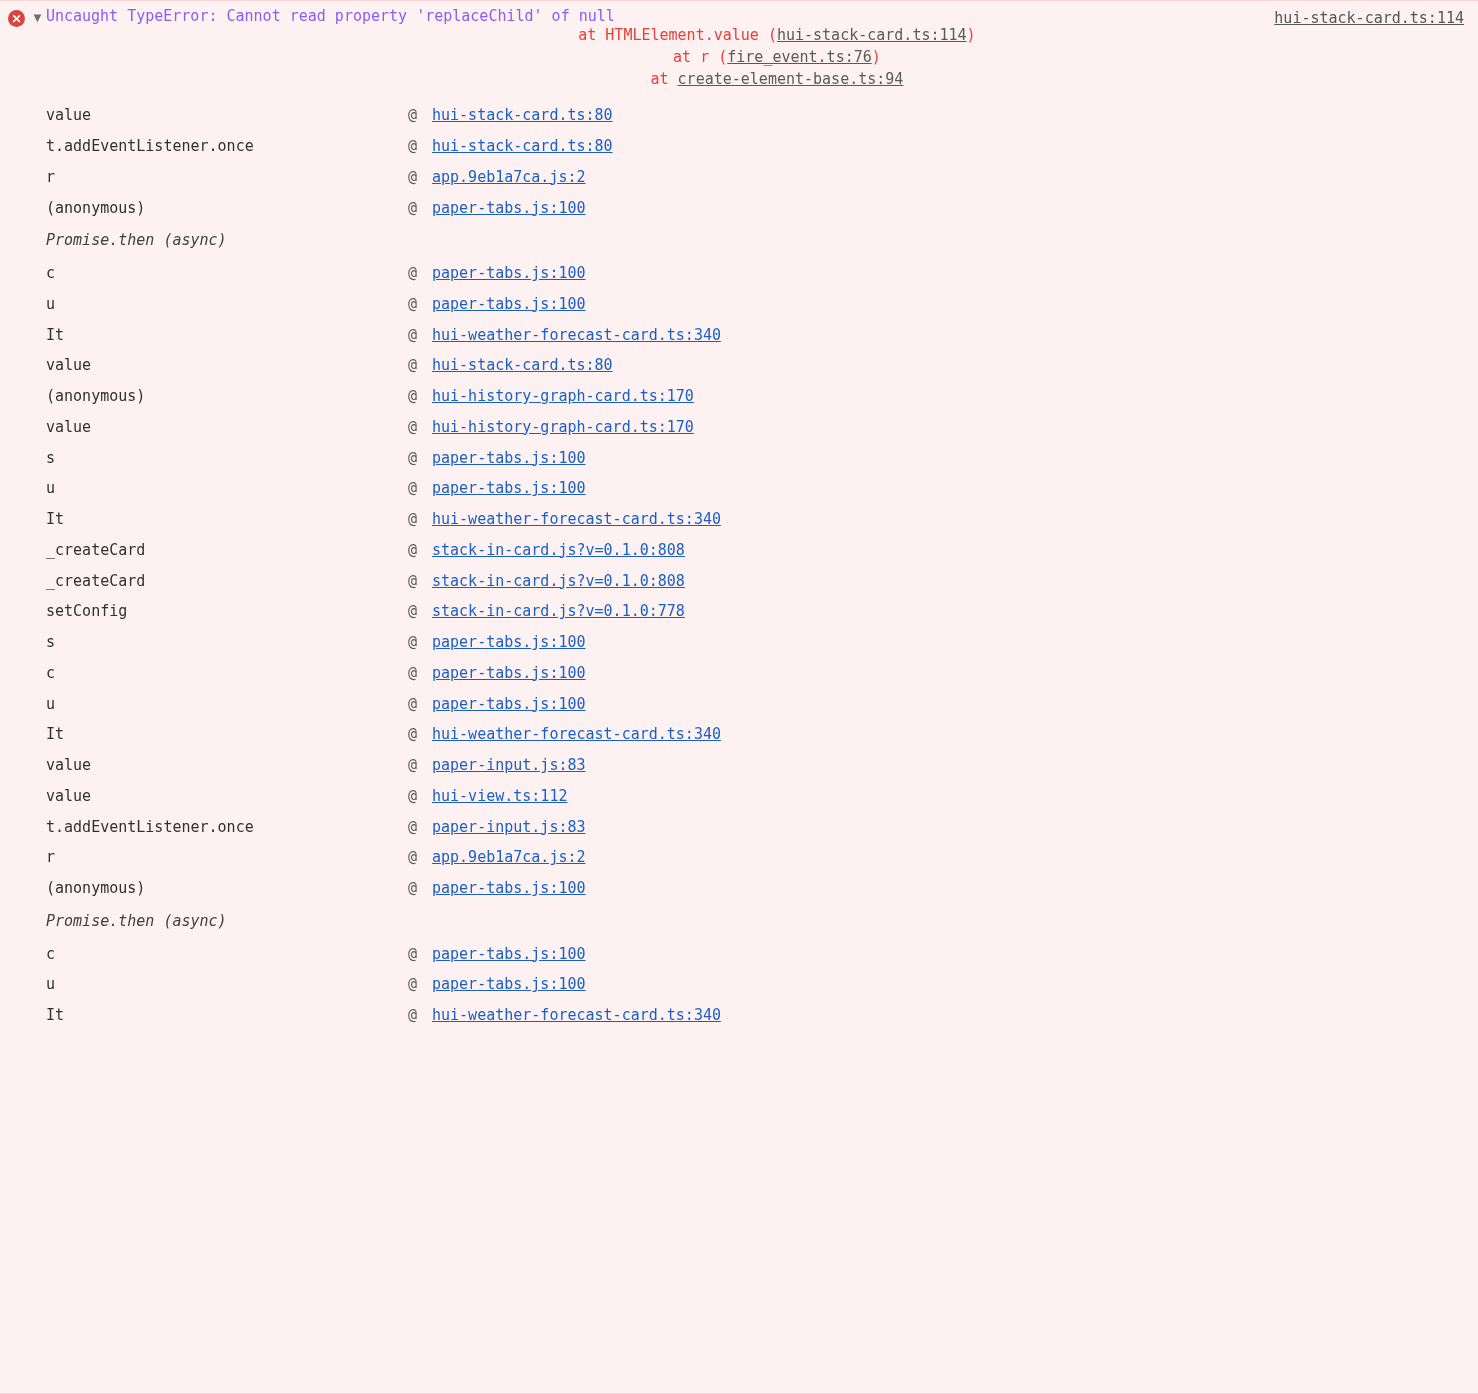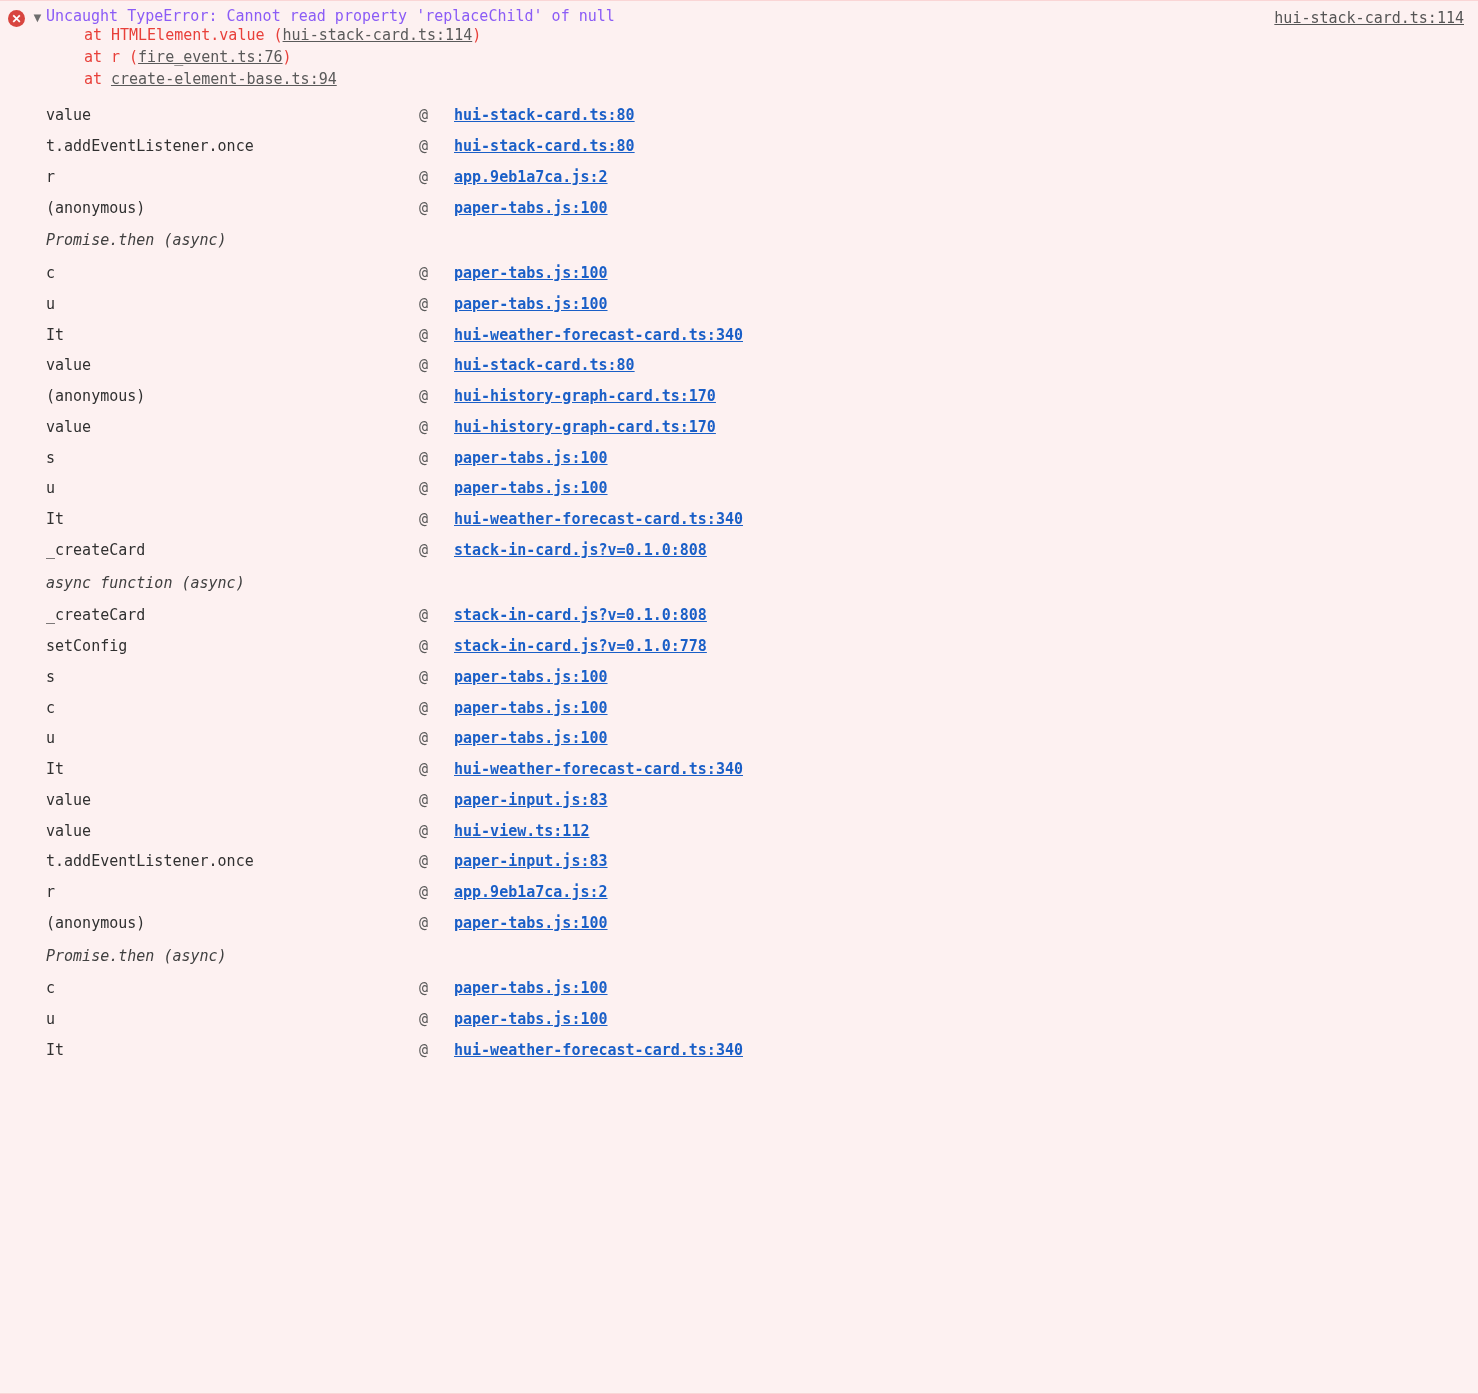--- a/index.html
+++ b/index.html
@@ -60,50 +60,49 @@
     right: 6px;
     top: 2px;
     color: #555;
     text-decoration: underline;
     cursor: pointer;
   }
   .stack-at {
     color: #e8403a;
     padding-left: 38px;
     line-height: 1.45;
+    text-align: center;
   }
   .paren { color: #e8403a; }
   .stack-link {
     color: #5a5a5a;
     text-decoration: underline;
     cursor: pointer;
   }
   .trace-table {
     margin-top: 10px;
   }
   .trace-row {
     display: flex;
     line-height: 2.05;
-    gap: 11px;
   }
   .trace-fn {
     width: 400px;
     padding-left: 38px;
     color: #303030;
     white-space: nowrap;
   }
   .trace-at {
     width: 24px;
     color: #5a5a5a;
   }
   .trace-link {
     color: #1a5fc7;
     text-decoration: underline;
     cursor: pointer;
-    font-weight: bold;
   }
   .trace-group {
     padding-left: 38px;
     font-style: italic;
     color: #404040;
     line-height: 2.05;
     margin-top: 2px;
     margin-bottom: 2px;
   }
 </style>
@@ -191,21 +190,20 @@
       <div class="trace-row">
         <div class="trace-fn">It</div>
         <div class="trace-at">@</div>
         <span class="trace-link">hui-weather-forecast-card.ts:340</span>
       </div>
       <div class="trace-row">
         <div class="trace-fn">_createCard</div>
         <div class="trace-at">@</div>
         <span class="trace-link">stack-in-card.js?v=0.1.0:808</span>
       </div>
-      <div class="trace-group">async function (async)</div>
       <div class="trace-row">
         <div class="trace-fn">_createCard</div>
         <div class="trace-at">@</div>
         <span class="trace-link">stack-in-card.js?v=0.1.0:808</span>
       </div>
       <div class="trace-row">
         <div class="trace-fn">setConfig</div>
         <div class="trace-at">@</div>
         <span class="trace-link">stack-in-card.js?v=0.1.0:778</span>
       </div>

